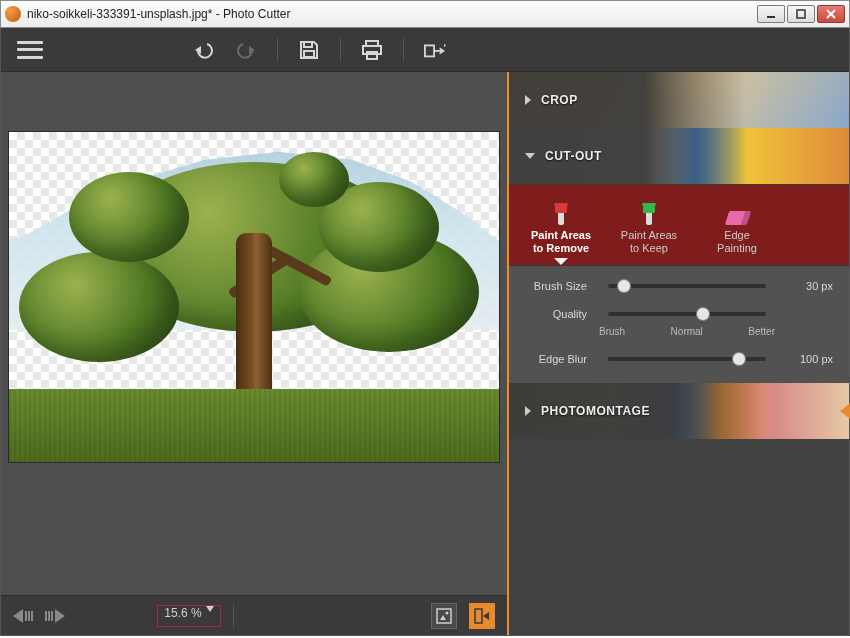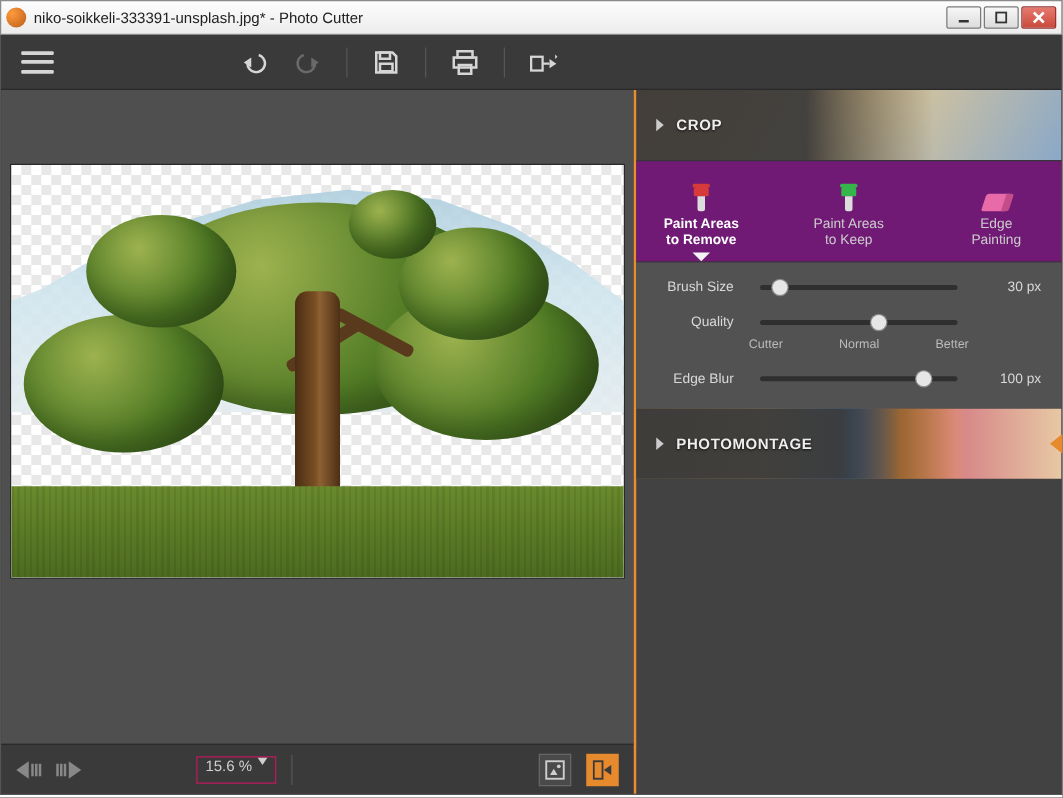--- a/index.html
+++ b/index.html
@@ -63,21 +63,21 @@
 .rhead { height: 56px; display: flex; align-items: center; padding: 0 16px; gap: 10px; cursor: pointer; background-size: cover; background-position: center; }
 .rhead .tri2 { width: 0; height: 0; }
 .tri2.right { border-top: 5px solid transparent; border-bottom: 5px solid transparent; border-left: 6px solid #ccc; }
 .tri2.down { border-left: 5px solid transparent; border-right: 5px solid transparent; border-top: 6px solid #ccc; }
 .rhead .lbl { font-weight: 600; letter-spacing: .5px; font-size: 12px; color: #eee; text-shadow: 0 1px 2px rgba(0,0,0,.8); }
 .bg-crop { background: linear-gradient(90deg, rgba(58,58,58,.95) 0 40%, rgba(58,58,58,0) 70%), linear-gradient(120deg,#e88a3a,#f5d08a 40%,#8aa8c8); }
 .bg-cutout { background: linear-gradient(90deg, rgba(58,58,58,.95) 0 40%, rgba(58,58,58,0) 70%), linear-gradient(90deg,#c9b08a,#e7dcc1 40%,#3a7ec8 55%,#f0c23a 70%,#e08a3a); }
 .bg-pm { background: linear-gradient(90deg, rgba(58,58,58,.95) 0 48%, rgba(58,58,58,0) 75%), linear-gradient(90deg,#8a6a3a,#caa064 30%,#3a78c8 50%,#e78a2e 62%,#d88a8a 78%,#e7c8a4); }
 .pm-arrow { position: absolute; right: -1px; top: 50%; transform: translateY(-50%); width: 0; height: 0; border-top: 8px solid transparent; border-bottom: 8px solid transparent; border-right: 10px solid #e78a2e; }
 
-.tools { background: #701a75; padding: 14px 8px 10px; display: flex; justify-content: space-between; text-align: center; border-top: 1px solid #363636; border-bottom: 1px solid #363636; }
+.tools { background: #7f1d1d; padding: 14px 8px 10px; display: flex; justify-content: flex-start; text-align: center; border-top: 1px solid #363636; border-bottom: 1px solid #363636; }
 .tool { width: 88px; cursor: pointer; color: #ccc; position: relative; }
 .tool .ic { height: 26px; display: flex; align-items: flex-end; justify-content: center; margin-bottom: 4px; }
 .tool .tl1 { line-height: 1.2; font-size: 11px; }
 .tool.active .tl1 { font-weight: 700; color: #fff; }
 .tool.active::after { content: ""; position: absolute; bottom: -10px; left: 50%; transform: translateX(-50%); width: 0; height: 0; border-left: 7px solid transparent; border-right: 7px solid transparent; border-top: 7px solid #f3f3f3; }
 
 .sliders { background: #525252; padding: 14px 16px 18px; display: flex; flex-direction: column; gap: 16px; }
 .srow { display: grid; grid-template-columns: 62px 1fr 46px; align-items: center; gap: 21px; font-size: 11px; color: #d8d8d8; }
 .srow .lab { text-align: right; }
 .srow .val { text-align: right; }
@@ -271,20 +271,24 @@
     <div class="rpanel">
 
       <div class="rsection">
         <div class="rhead bg-crop">
           <div class="tri2 right"></div>
           <div class="lbl">CROP</div>
         </div>
       </div>
 
       <div class="rsection">
+        <div class="rhead bg-cutout">
+          <div class="tri2 down"></div>
+          <div class="lbl">CUT-OUT</div>
+        </div>
 
         <div class="tools">
           <div class="tool active">
             <div class="ic">
                 <div class="marker">
                   <div class="cap" style="background:#d63a3a"></div>
                   <div class="tip" style="background:#d63a3a"></div>
                   <div class="body2"></div>
                 </div>
               </div>
@@ -319,21 +323,21 @@
           <div class="srow">
             <div class="lab">Quality</div>
             <div class="track">
                 <div class="thumb" style="left:60%"></div>
               </div>
             <div class="val"></div>
           </div>
           <div class="ticks">
             <div></div>
             <div class="mid">
-              <span>Cutter</span>
+              <span>Brush</span>
               <span>Normal</span>
               <span>Better</span>
             </div>
             <div></div>
           </div>
           <div class="srow">
             <div class="lab">Edge Blur</div>
             <div class="track">
                 <div class="thumb" style="left:83%"></div>
               </div>

